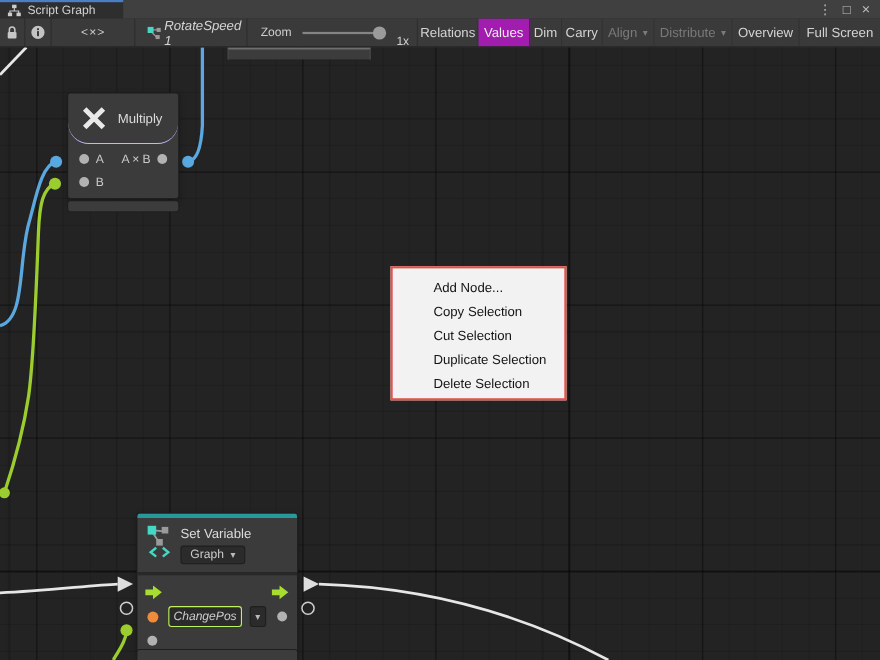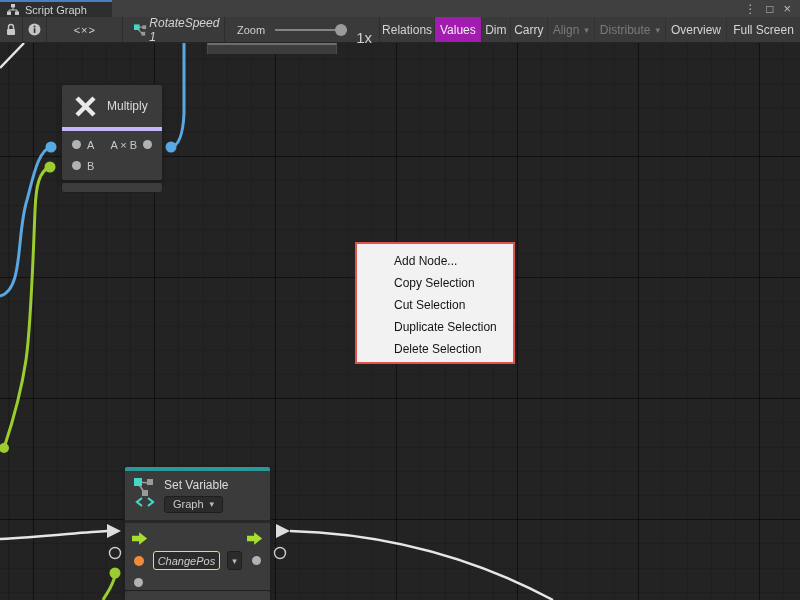--- a/index.html
+++ b/index.html
@@ -28,33 +28,33 @@
   .win-controls span{font-size:12px;line-height:1;cursor:default;}
   
   .toolbar{position:absolute;top:17px;left:0;width:800px;height:26px;background:#3a3a3a;border-bottom:1px solid #262626;box-sizing:border-box;display:flex;align-items:stretch;z-index:10;font-size:12px;color:#d4d4d4;}
   .tcell{display:flex;align-items:center;justify-content:center;border-right:1px solid #2d2d2d;box-sizing:border-box;}
   .tcell.lock{width:23px;} .tcell.info{width:25px;} .tcell.code{width:77px;color:#cfcfcf;font-size:11px;letter-spacing:1px;}
   .tcell.graphref{width:103px;justify-content:flex-start;gap:2px;padding-left:11px;font-style:italic;}
   .zoomcell{flex:0 0 155px;display:flex;align-items:center;border-right:1px solid #2d2d2d;box-sizing:border-box;}
   .zoomcell .zlabel{margin-left:12px;font-size:11px;color:#cfcfcf;}
   .ztrack{flex:1;height:2px;background:#858585;margin:0 9px 0 10px;position:relative;}
   .zhandle{position:absolute;right:0px;top:-5px;width:12px;height:12px;border-radius:50%;background:#9b9b9b;}
-  .zval{font-size:15px;color:#cfcfcf;margin-right:7px;margin-top:16px;}
+  .zval{font-size:11px;color:#cfcfcf;margin-right:7px;margin-top:16px;}
   .tbtn{display:flex;align-items:center;justify-content:center;gap:5px;border-right:1px solid #323232;box-sizing:border-box;white-space:nowrap;cursor:default;}
   .tbtn.active{background:#a21caf;color:#eeeeee;}
   .tbtn.disabled{color:#7a7a7a;}
   .tbtn .arr{font-size:9px;}
   
   .node{position:absolute;background:#3b3b3b;border-radius:2px;box-shadow:0 0 0 1px #1f1f1f,0 2px 6px rgba(0,0,0,.35);z-index:2;}
   .dot{width:9px;height:9px;border-radius:50%;background:#b2b2b2;flex:0 0 auto;}
   .dot.orange{background:#ee8c3c;width:10px;height:10px;}
   .plabel{font-size:11px;color:#c9c9c9;}
   
   .mult{left:62px;top:85px;width:100px;}
-  .m-header{height:46px;display:flex;align-items:center;gap:9px;padding:0 11px;border-bottom:4px solid #c4b5fd;box-sizing:border-box;}
+  .m-header{height:46px;display:flex;align-items:center;gap:9px;padding:0 11px;border-bottom:1px solid #c4b5fd;box-sizing:border-box;border-radius:19px;}
   .m-title{font-size:12px;color:#dcdcdc;}
   .m-body{padding:3px 0 4px 0;}
   .m-row{height:21px;display:flex;align-items:center;gap:6px;padding:0 10px;}
   .m-row .sp{flex:1;}
   .footerbar{position:absolute;background:#3c3c3c;border-radius:2px;box-shadow:0 0 0 1px #1f1f1f;z-index:2;}
   
   .setvar{left:125px;top:467px;width:145px;}
   .sv-accent{height:4px;background:#2a9898;border-radius:2px 2px 0 0;}
   .sv-header{display:flex;gap:8px;padding:6px 9px 7px 9px;border-bottom:3px solid #282828;}
   .sv-col{display:flex;flex-direction:column;}

